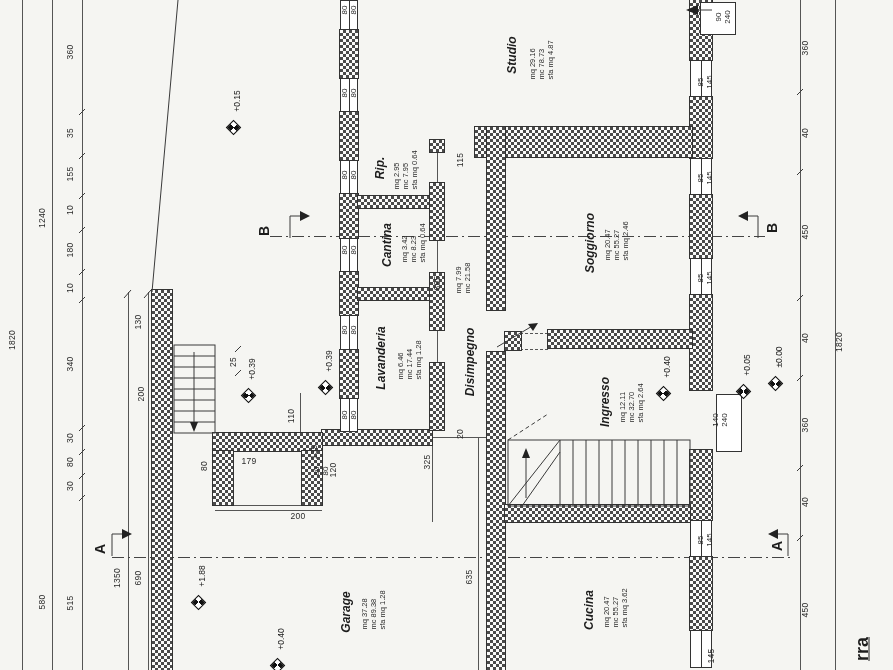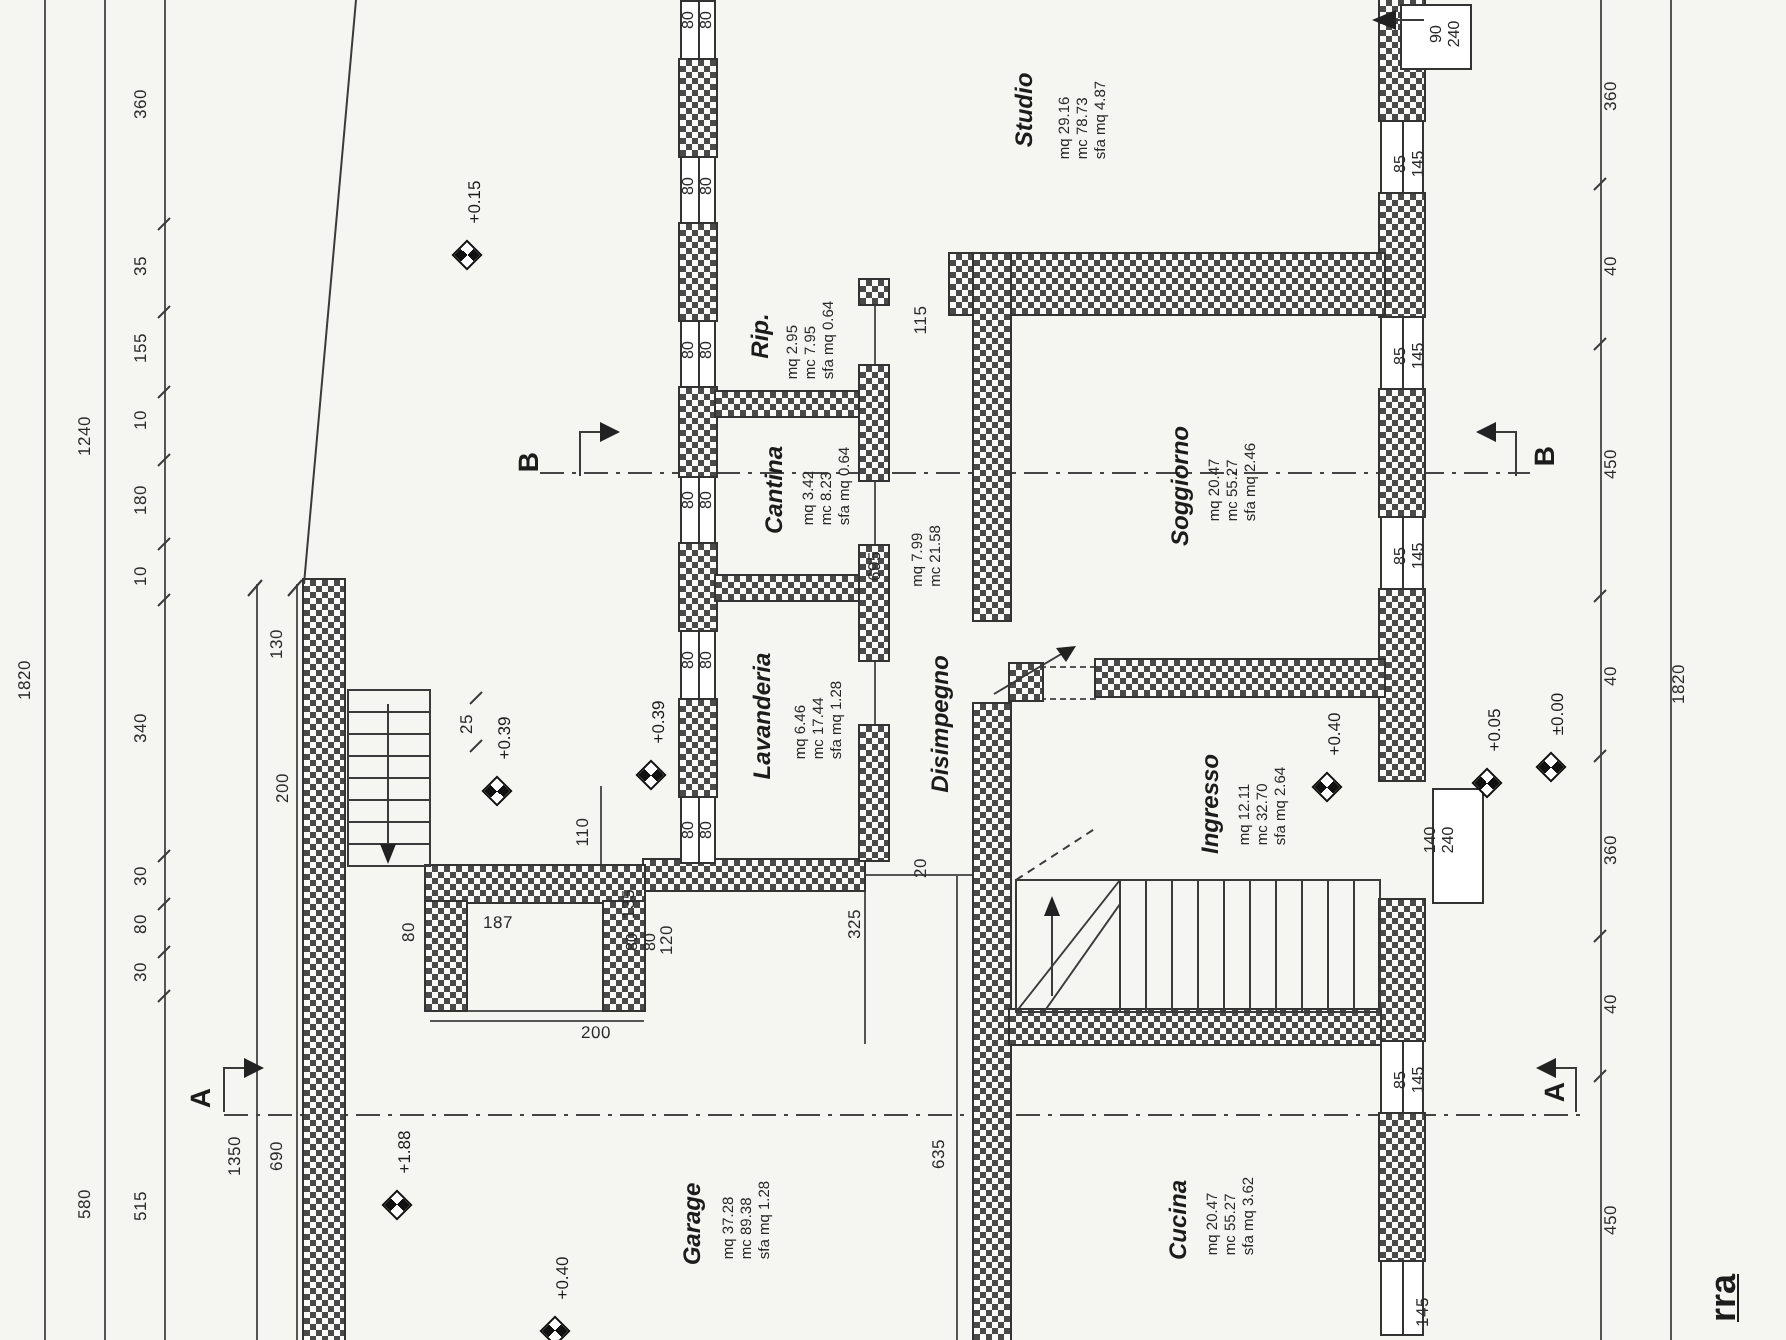--- a/index.html
+++ b/index.html
@@ -264,21 +264,21 @@
       <span class="dim" style="left: 805px; top: 48px; transform: translate(-50%, -50%) rotate(-90deg);">360</span>
       <span class="dim" style="left: 805px; top: 133px; transform: translate(-50%, -50%) rotate(-90deg);">40</span>
       <span class="dim" style="left: 805px; top: 232px; transform: translate(-50%, -50%) rotate(-90deg);">450</span>
       <span class="dim" style="left: 805px; top: 338px; transform: translate(-50%, -50%) rotate(-90deg);">40</span>
       <span class="dim" style="left: 805px; top: 425px; transform: translate(-50%, -50%) rotate(-90deg);">360</span>
       <span class="dim" style="left: 805px; top: 502px; transform: translate(-50%, -50%) rotate(-90deg);">40</span>
       <span class="dim" style="left: 805px; top: 610px; transform: translate(-50%, -50%) rotate(-90deg);">450</span>
       <span class="dim" style="left: 233px; top: 362px; transform: translate(-50%, -50%) rotate(-90deg);">25</span>
       <span class="dim" style="left: 291px; top: 416px; transform: translate(-50%, -50%) rotate(-90deg);">110</span>
       <span class="dim" style="left: 204px; top: 466px; transform: translate(-50%, -50%) rotate(-90deg);">80</span>
-      <span class="dim" style="left: 249px; top: 461px; transform: translate(-50%, -50%) rotate(0deg);">187</span>
+      <span class="dim" style="left: 249px; top: 461px; transform: translate(-50%, -50%) rotate(0deg);">179</span>
       <span class="dim" style="left: 314px; top: 452px; transform: translate(-50%, -50%) rotate(-90deg);">135</span>
       <span class="dim" style="left: 333px; top: 470px; transform: translate(-50%, -50%) rotate(-90deg);">120</span>
       <span class="dim" style="left: 298px; top: 516px; transform: translate(-50%, -50%) rotate(0deg);">200</span>
       <span class="dim" style="left: 427px; top: 462px; transform: translate(-50%, -50%) rotate(-90deg);">325</span>
       <span class="dim" style="left: 469px; top: 577px; transform: translate(-50%, -50%) rotate(-90deg);">635</span>
       <span class="dim" style="left: 437px; top: 283px; transform: translate(-50%, -50%) rotate(-90deg);">695</span>
       <span class="dim" style="left: 460px; top: 160px; transform: translate(-50%, -50%) rotate(-90deg);">115</span>
       <span class="dim" style="left: 460px; top: 434px; transform: translate(-50%, -50%) rotate(-90deg);">20</span>
       <span class="dim" style="left: 711px; top: 656px; transform: translate(-50%, -50%) rotate(-90deg);">145</span>
       <div class="dim2" style="left: 349px; top: 10px; transform: translate(-50%, -50%) rotate(-90deg);">

